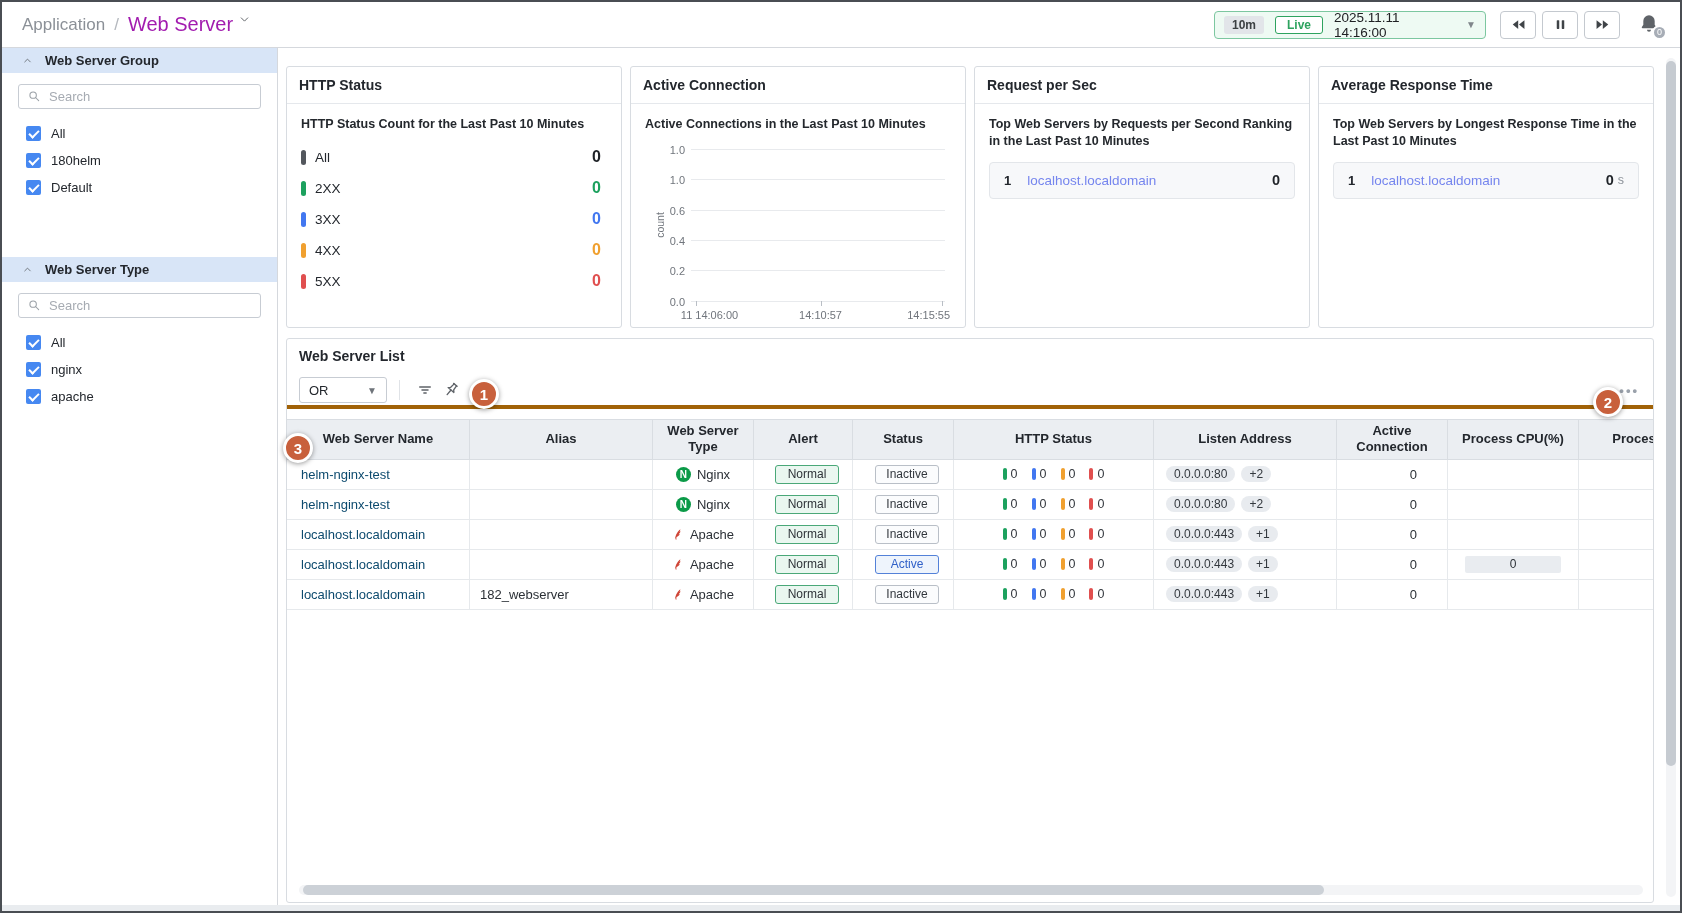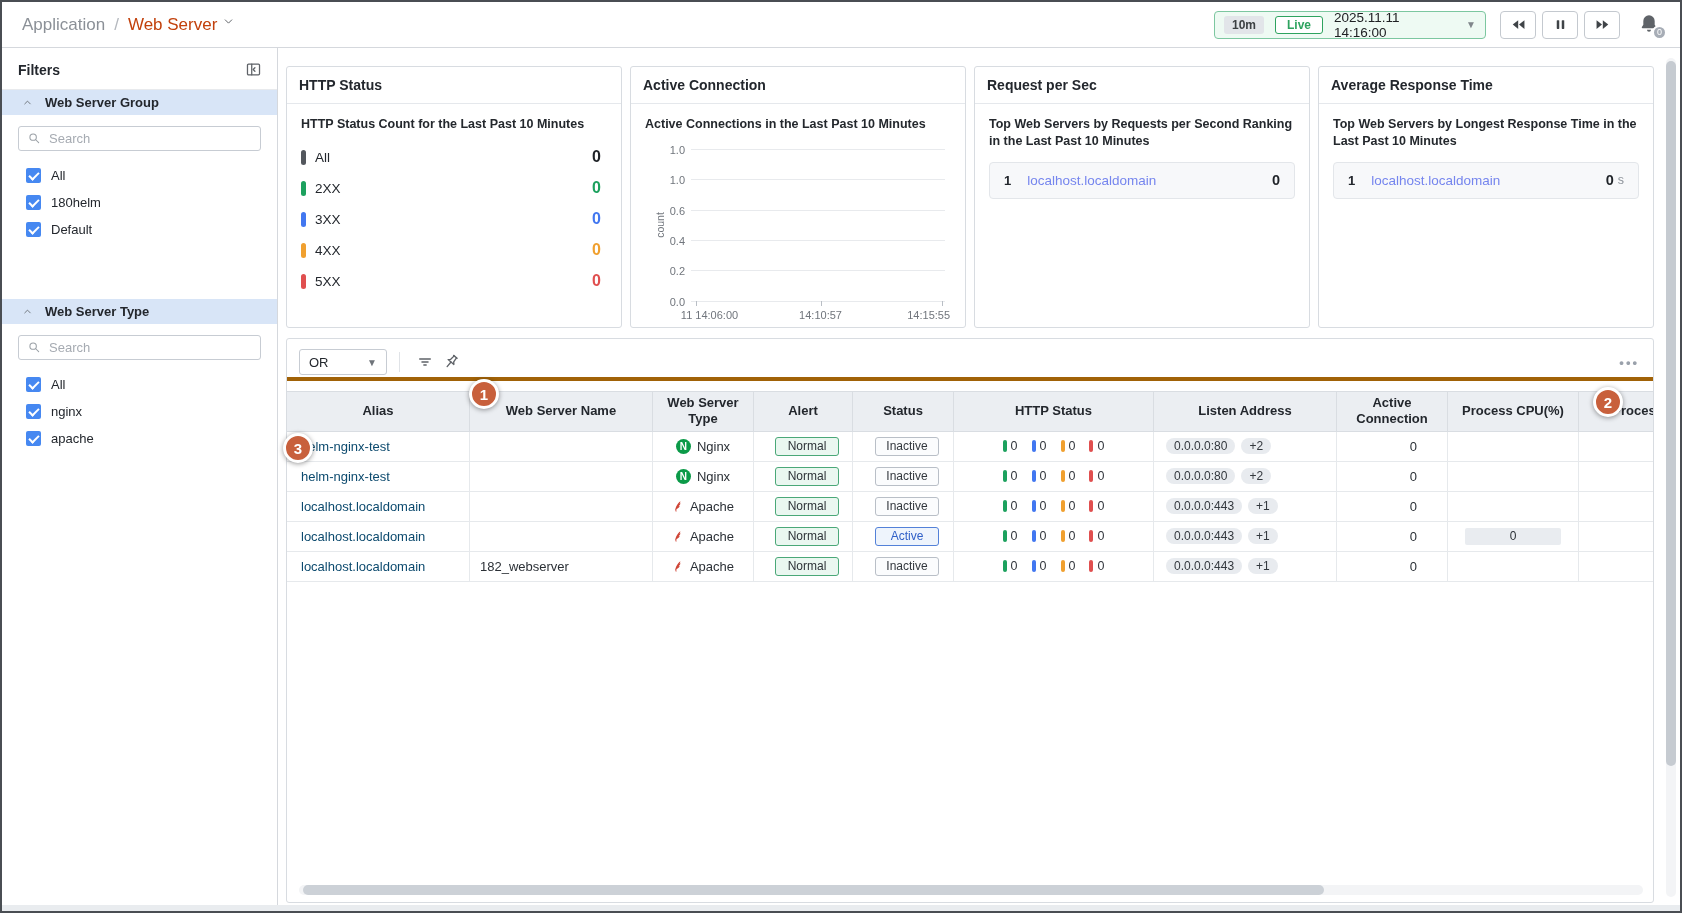--- a/index.html
+++ b/index.html
@@ -8,21 +8,21 @@
     font-family: "Liberation Sans", sans-serif;
     background:#fff; color:#23272d;
     border:2px solid #4a4e53;
     display:flex; flex-direction:column;
     position:relative; overflow:hidden;
   }
   
   .topbar { height:46px; flex:none; display:flex; align-items:center; padding:0 20px; border-bottom:1px solid #d5d8dd; background:#fff; }
   .crumb-parent { font-size:17px; color:#8b9097; }
   .crumb-sep { font-size:17px; color:#b4b8be; margin:0 9px; }
-  .crumb-current { font-size:17px; color:#c2410c; display:flex; align-items:flex-start; gap:5px; }
+  .crumb-current { font-size:20px; color:#a21caf; display:flex; align-items:flex-start; gap:5px; }
   .topbar-right { margin-left:auto; display:flex; align-items:center; }
   .time-box { display:flex; align-items:center; gap:11px; width:272px; height:28px; border:1px solid #7cc7a0; background:#eefaf3; border-radius:4px; padding:0 9px; }
   .chip-range { background:#e2e5e9; color:#3c4043; font-weight:bold; font-size:12px; border-radius:3px; padding:2px 8px; }
   .chip-live { background:#fff; border:1px solid #2ea35f; color:#2ea35f; font-weight:bold; font-size:12px; border-radius:3px; padding:1px 11px; }
   .time-text { font-size:13.5px; color:#202124; }
   .time-caret { margin-left:auto; color:#80868b; font-size:10px; }
   .media-group { display:flex; gap:6px; margin-left:14px; }
   .mbtn { width:36px; height:28px; border:1px solid #c4c9cf; border-radius:4px; background:#fff; display:flex; align-items:center; justify-content:center; }
   .mbtn svg { width:15px; height:15px; fill:#3f4347; }
   .bell-wrap { margin-left:18px; position:relative; width:22px; height:24px; }
@@ -168,30 +168,20 @@
           <path d="M9.8 18.2a2.2 2.2 0 0 0 4.4 0z"></path>
         </svg>
       <span class="bell-badge">0</span>
     </div>
   </div>
 </div>
 
 <div class="layout">
 
   <div class="sidebar">
-    <div class="sidebar-head">
-      <span class="sidebar-title">Filters</span>
-      <span class="collapse-btn">
-        <svg class="stroke" viewBox="0 0 24 24">
-            <rect x="3.5" y="4.5" width="17" height="15" rx="1.5"></rect>
-            <path d="M9.5 4.5v15"></path>
-            <path d="M14 9.5 11.5 12l2.5 2.5"></path>
-          </svg>
-      </span>
-    </div>
 
     <div class="filter-group">
       <div class="group-header">
         <svg class="stroke" viewBox="0 0 24 24">
             <path d="M6 15l6-6 6 6"></path>
           </svg>
         <span>Web Server Group</span>
       </div>
       <div class="search-wrap">
         <svg class="stroke" viewBox="0 0 24 24" style="stroke:#9aa0a6">
@@ -336,20 +326,21 @@
             <span class="rank-num">1</span>
             <span class="rank-name">localhost.localdomain</span>
             <span class="rank-val">0</span>
             <span class="rank-unit">s</span>
           </div>
         </div>
       </div>
     </div>
 
     <div class="list-card">
+      <div class="list-title">Web Server List</div>
 
       <div class="toolbar">
         <div class="op-select">
           <span>OR</span>
           <span class="op-caret">▼</span>
         </div>
         <span class="tb-sep"></span>
         <span class="icon-btn">
           <svg class="stroke" viewBox="0 0 24 24" style="stroke-width:2">
               <path d="M5 8h14"></path>
@@ -365,22 +356,22 @@
                 <path d="M12 12v8"></path>
               </g>
             </svg>
         </span>
         <span class="tb-spacer"></span>
         <span class="dots">•••</span>
       </div>
 
       <div class="twrap">
         <div class="ttable">
+          <div class="th">Web Server Name</div>
           <div class="th">Alias</div>
-          <div class="th">Web Server Name</div>
           <div class="th">Web Server Type</div>
           <div class="th">Alert</div>
           <div class="th">Status</div>
           <div class="th">HTTP Status</div>
           <div class="th">Listen Address</div>
           <div class="th">Active Connection</div>
           <div class="th">Process CPU(%)</div>
           <div class="th">Process Me</div>
 
           <div class="td td-name">

